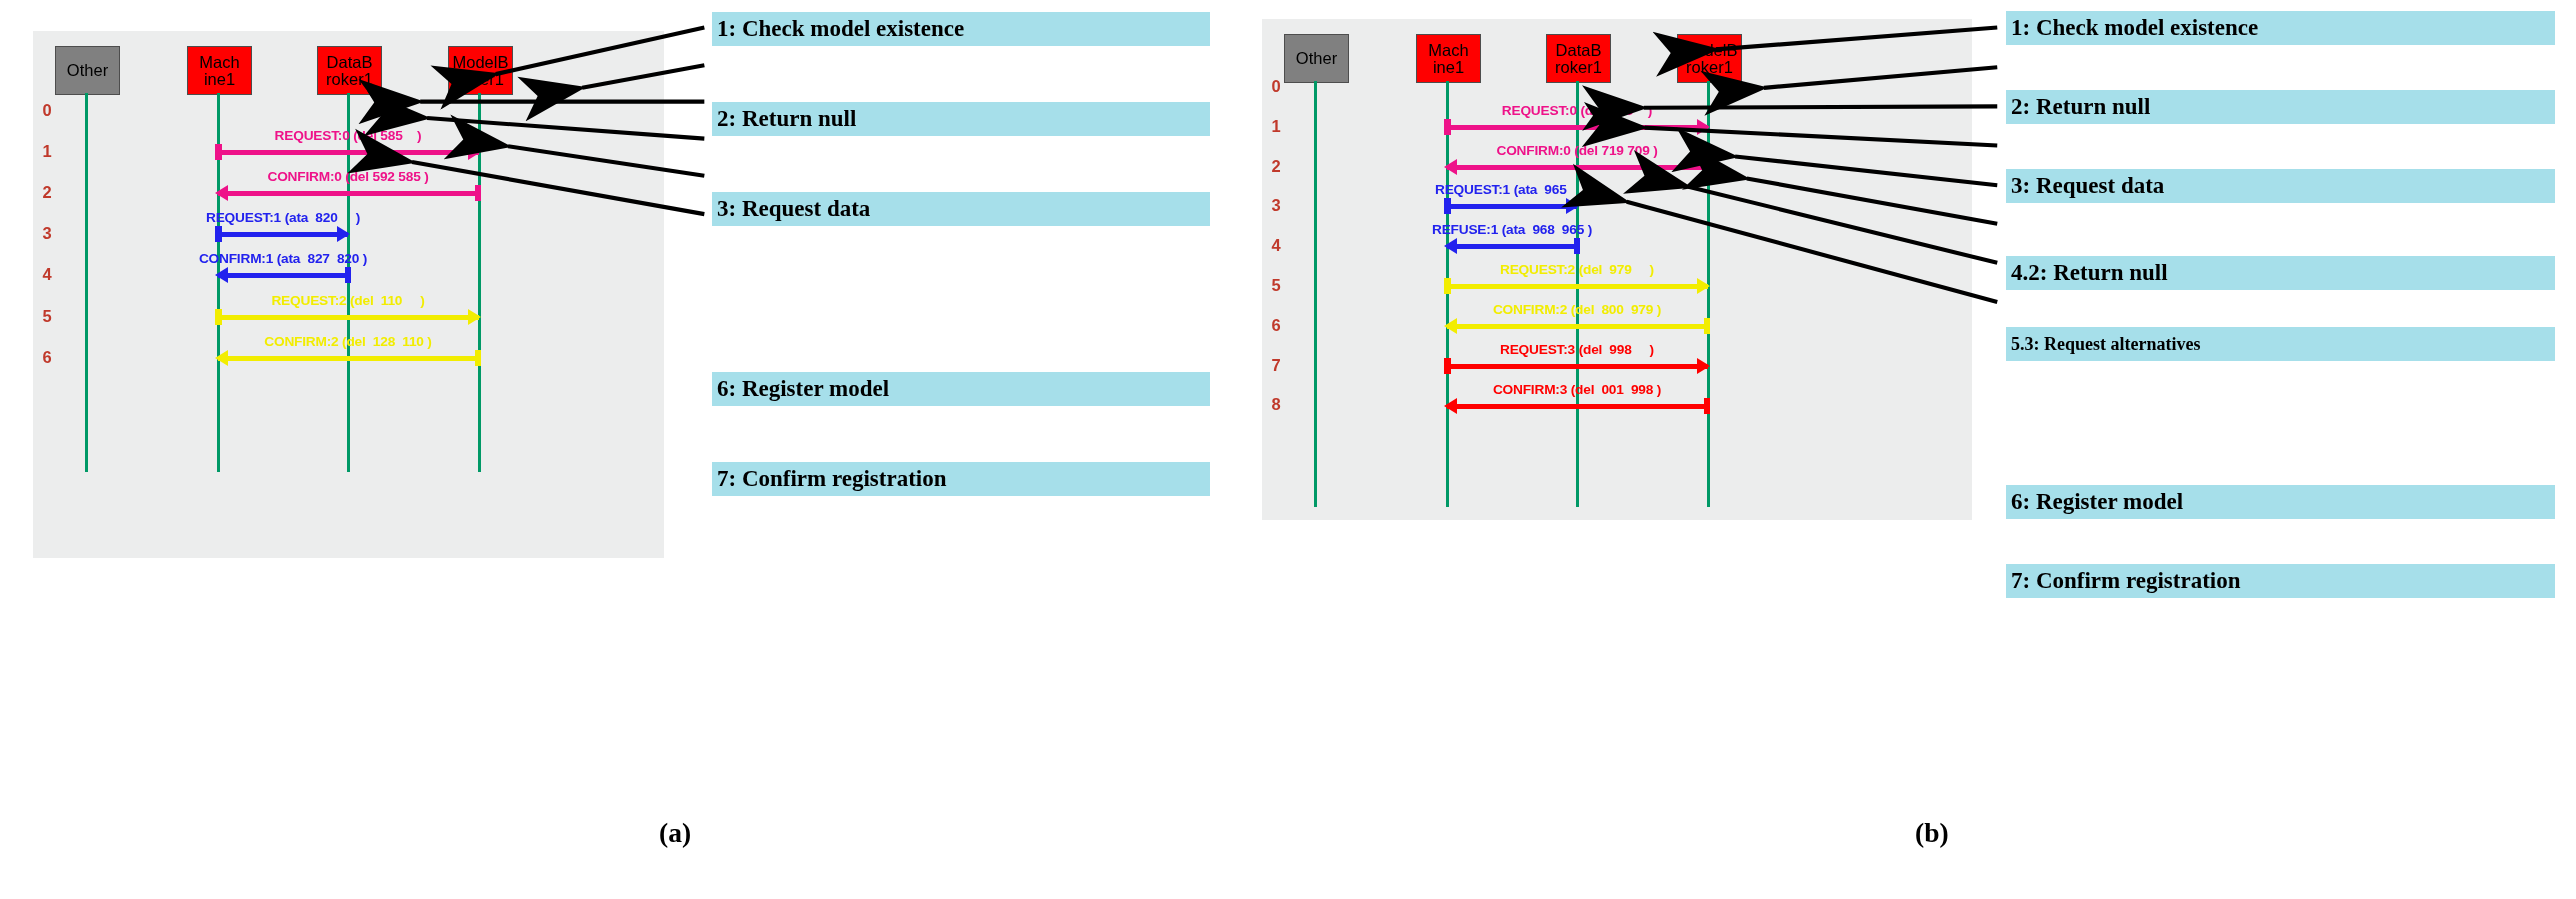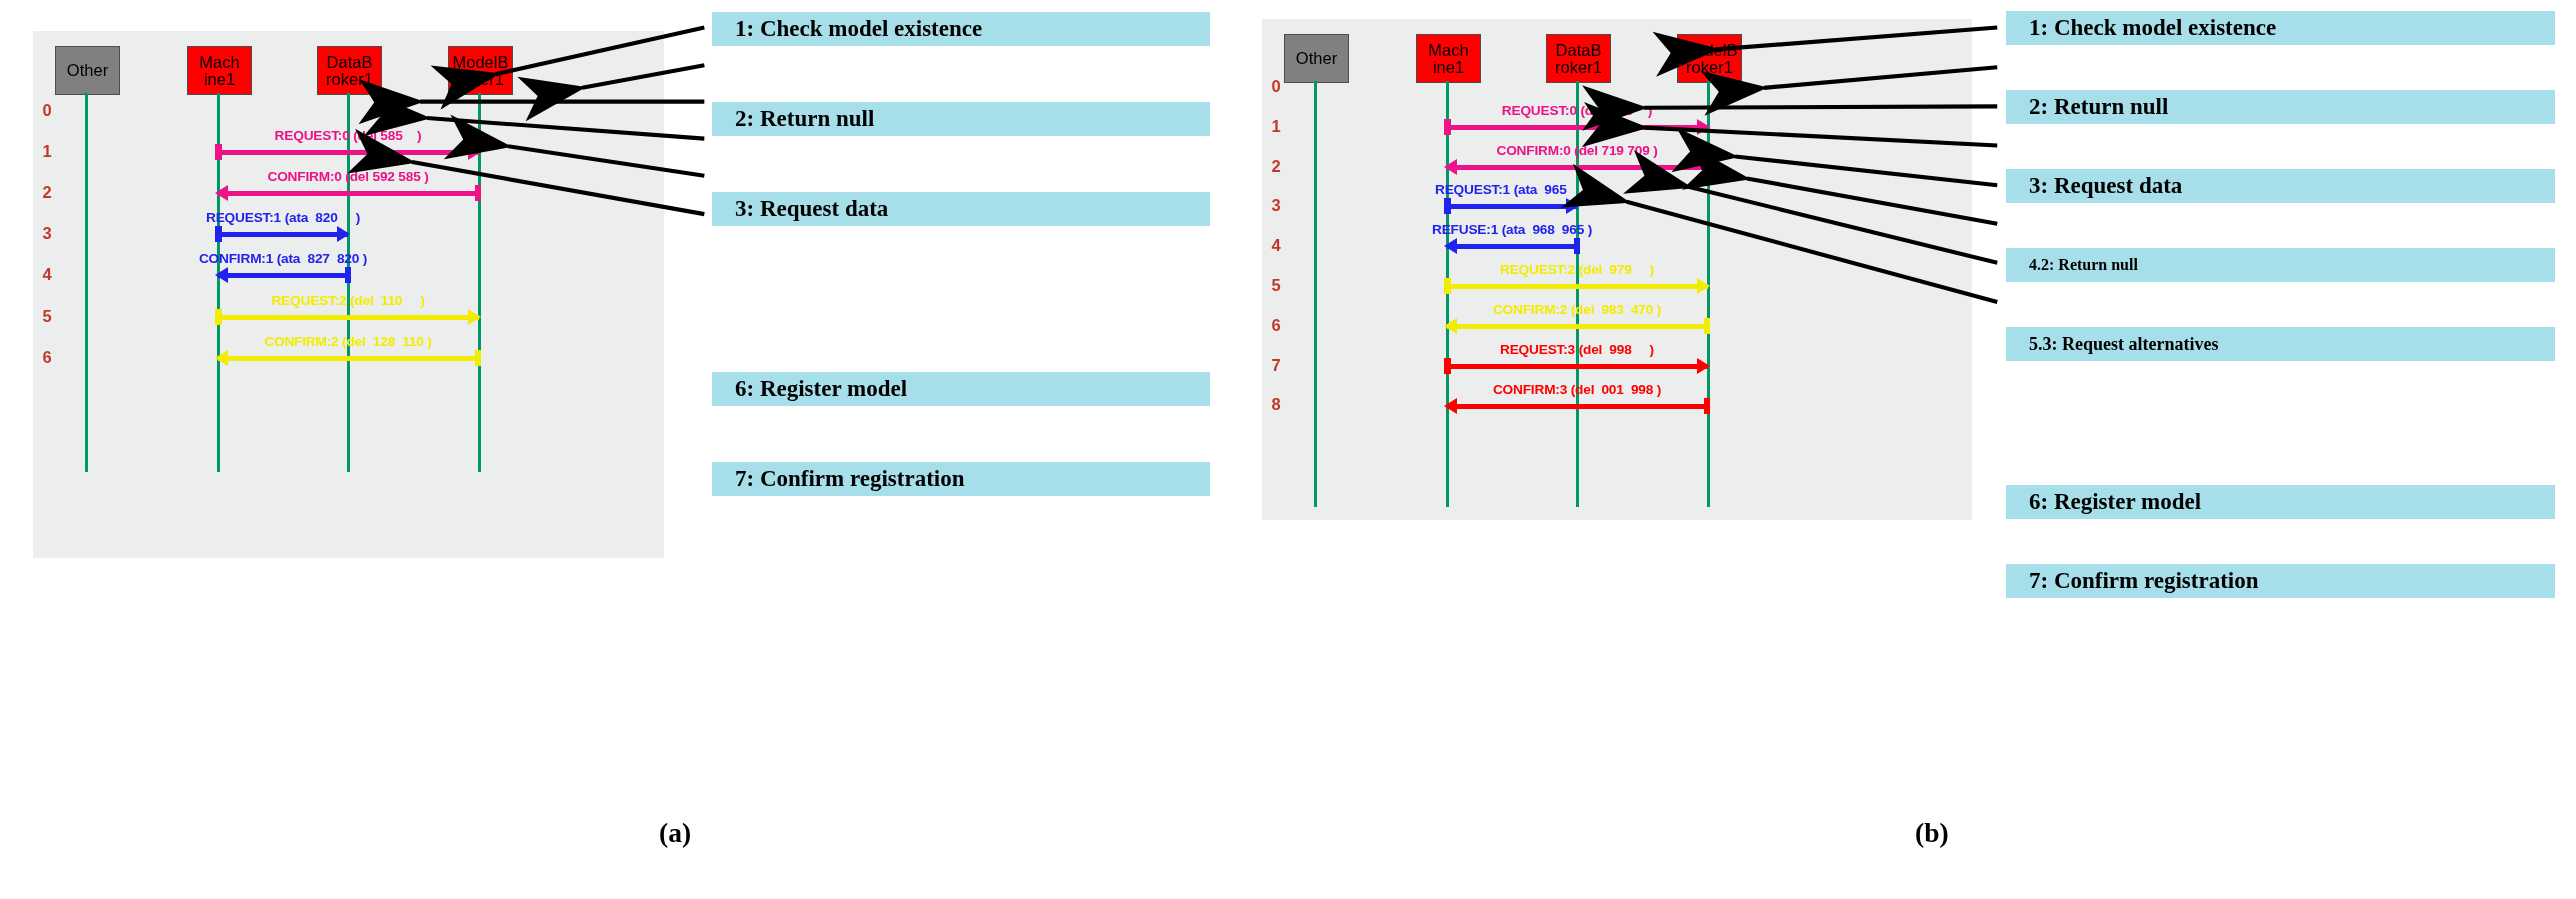--- a/index.html
+++ b/index.html
@@ -29,21 +29,21 @@
   
   .msg{position:absolute;}
   .msg .bar{position:absolute;left:0;height:4.8px;width:100%;}
   .msg .cap-start{position:absolute;width:6.2px;height:16px;}
   .msg .mlabel{position:absolute;white-space:pre;font-weight:bold;
                font-family:"Liberation Sans",sans-serif;letter-spacing:-0.2px;text-align:center;}
 
   
   .legend-box{position:absolute;background:#a6dfea;color:#000;font-weight:bold;
               font-family:"Liberation Serif",serif;display:flex;align-items:center;
-              padding-left:23px;box-sizing:border-box;white-space:nowrap;}
+              padding-left:5px;box-sizing:border-box;white-space:nowrap;}
 
   
   .leaders{position:absolute;left:0;top:0;width:2576px;height:899px;pointer-events:none;}
 
   
   .subcap{position:absolute;font-family:"Liberation Serif",serif;font-weight:bold;
           color:#000;font-size:27.5px;}
 </style>
 </head>
 <body>
@@ -171,21 +171,21 @@
       <div class="msg" style="left: 185px; top: 258px; width: 261px; height: 19px;">
         <div class="bar" style="background: rgb(242, 237, 0); top: 6.9px;"></div>
         <div class="cap-start" style="background: rgb(242, 237, 0); top: 1.4px; left: -2.7px;"></div>
         <div style="position: absolute; width: 0px; height: 0px; top: 0.7px; left: 250px; border-top: 8.2px solid transparent; border-bottom: 8.2px solid transparent; border-left: 13.7px solid rgb(242, 237, 0);"></div>
         <div class="mlabel" style="color: rgb(242, 237, 0); font-size: 13.7px; top: -15px; left: 130px; transform: translateX(-50%);">REQUEST:2 (del  979     )</div>
       </div>
       <div class="msg" style="left: 185px; top: 298px; width: 261px; height: 19px;">
         <div class="bar" style="background: rgb(242, 237, 0); top: 6.9px;"></div>
         <div class="cap-start" style="background: rgb(242, 237, 0); top: 1.4px; left: 257px;"></div>
         <div style="position: absolute; width: 0px; height: 0px; top: 0.7px; left: -2.7px; border-top: 8.2px solid transparent; border-bottom: 8.2px solid transparent; border-right: 13.7px solid rgb(242, 237, 0);"></div>
-        <div class="mlabel" style="color: rgb(242, 237, 0); font-size: 13.7px; top: -15px; left: 130px; transform: translateX(-50%);">CONFIRM:2 (del  983  470 )</div>
+        <div class="mlabel" style="color: rgb(242, 237, 0); font-size: 13.7px; top: -15px; left: 130px; transform: translateX(-50%);">CONFIRM:2 (del  800  979 )</div>
       </div>
       <div class="msg" style="left: 185px; top: 338px; width: 261px; height: 19px;">
         <div class="bar" style="background: rgb(255, 0, 0); top: 6.9px;"></div>
         <div class="cap-start" style="background: rgb(255, 0, 0); top: 1.4px; left: -2.7px;"></div>
         <div style="position: absolute; width: 0px; height: 0px; top: 0.7px; left: 250px; border-top: 8.2px solid transparent; border-bottom: 8.2px solid transparent; border-left: 13.7px solid rgb(255, 0, 0);"></div>
         <div class="mlabel" style="color: rgb(255, 0, 0); font-size: 13.7px; top: -15px; left: 130px; transform: translateX(-50%);">REQUEST:3 (del  998     )</div>
       </div>
       <div class="msg" style="left: 185px; top: 378px; width: 261px; height: 19px;">
         <div class="bar" style="background: rgb(255, 0, 0); top: 6.9px;"></div>
         <div class="cap-start" style="background: rgb(255, 0, 0); top: 1.4px; left: 257px;"></div>
@@ -224,18 +224,18 @@
   <div class="subcap" style="left:1915px;top:817px;">(b)</div>
 
 <div class="legend-box" style="left: 712px; top: 12.4px; width: 498px; height: 34px; font-size: 23px;">1: Check model existence</div>
     <div class="legend-box" style="left: 712px; top: 102px; width: 498px; height: 34px; font-size: 23px;">2: Return  null</div>
     <div class="legend-box" style="left: 712px; top: 192px; width: 498px; height: 34px; font-size: 23px;">3: Request  data</div>
     <div class="legend-box" style="left: 712px; top: 372px; width: 498px; height: 34px; font-size: 23px;">6: Register model</div>
     <div class="legend-box" style="left: 712px; top: 462px; width: 498px; height: 34px; font-size: 23px;">7: Confirm  registration</div>
     <div class="legend-box" style="left: 2006px; top: 11px; width: 549px; height: 34px; font-size: 23px;">1: Check model existence</div>
     <div class="legend-box" style="left: 2006px; top: 90px; width: 549px; height: 34px; font-size: 23px;">2: Return  null</div>
     <div class="legend-box" style="left: 2006px; top: 169px; width: 549px; height: 34px; font-size: 23px;">3: Request  data</div>
-    <div class="legend-box" style="left: 2006px; top: 248px; width: 549px; height: 34px; font-size: 16px;">4.2: Return  null</div>
+    <div class="legend-box" style="left: 2006px; top: 256px; width: 549px; height: 34px; font-size: 23px;">4.2: Return  null</div>
     <div class="legend-box" style="left: 2006px; top: 327px; width: 549px; height: 34px; font-size: 18px;">5.3: Request alternatives</div>
     <div class="legend-box" style="left: 2006px; top: 485px; width: 549px; height: 34px; font-size: 23px;">6: Register model</div>
     <div class="legend-box" style="left: 2006px; top: 564px; width: 549px; height: 34px; font-size: 23px;">7: Confirm  registration</div>
   </div>
 
 
 </body></html>

